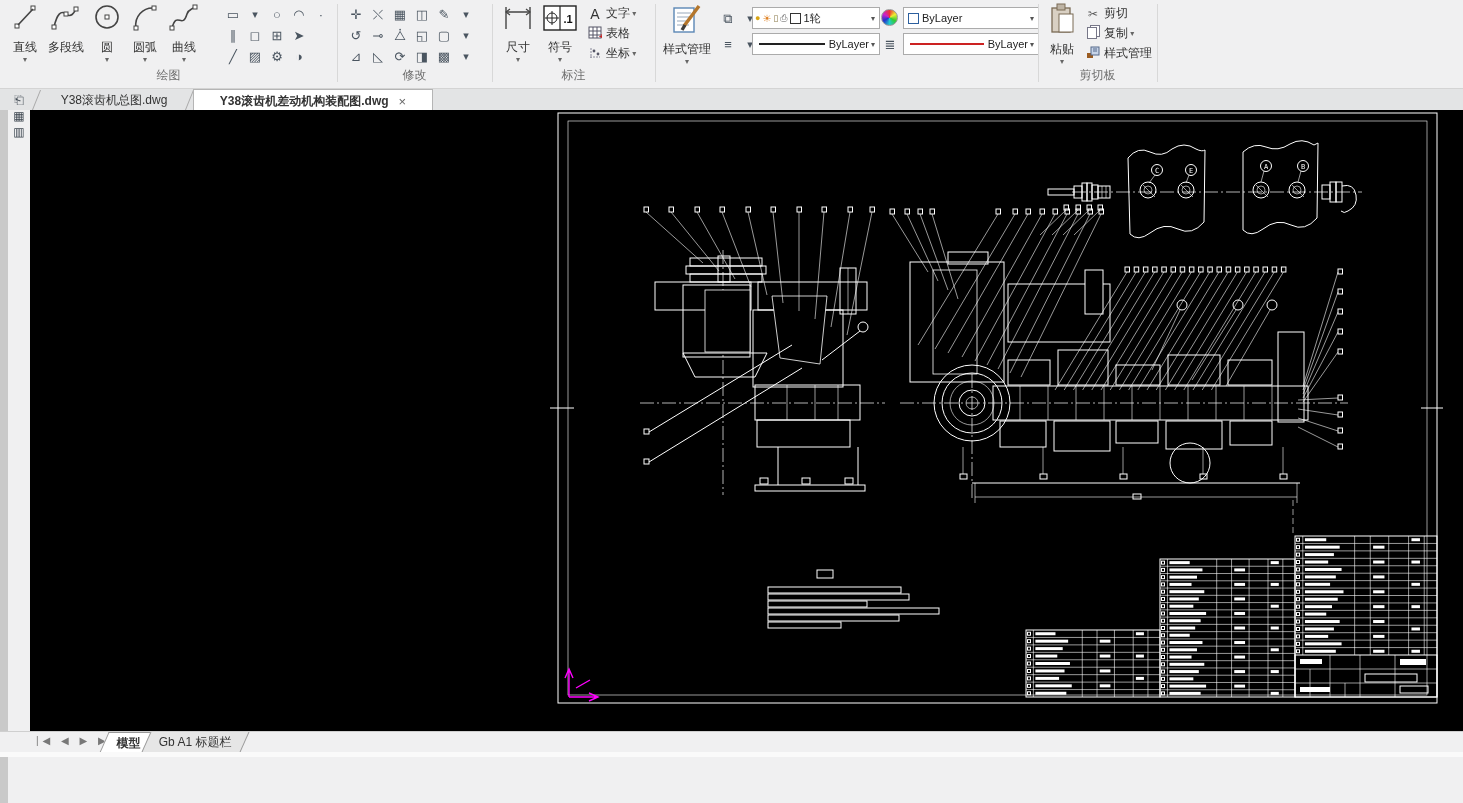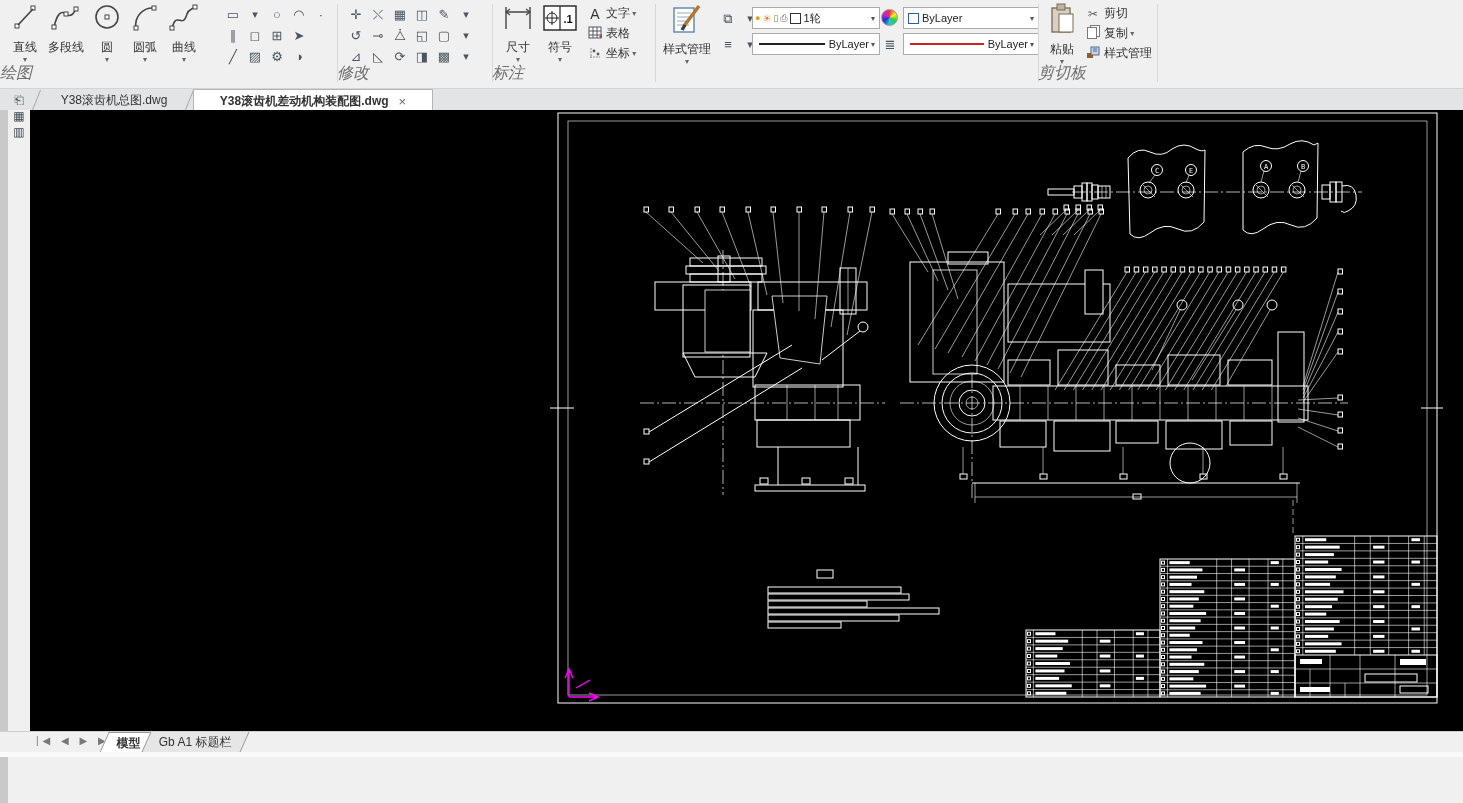--- a/index.html
+++ b/index.html
@@ -1,21 +1,21 @@
 <!DOCTYPE html>
 <html><head>
 <meta charset="utf-8">
 <style>
   html,body{margin:0;padding:0;background:#888;}
   .app{position:relative;width:1463px;height:803px;overflow:hidden;background:#f0f0f1;
        font-family:"Liberation Sans",sans-serif;-webkit-font-smoothing:antialiased;}
   
   .ribbon{position:absolute;left:0;top:0;width:1463px;height:88px;background:#f0f0f1;}
   .panel{position:absolute;top:0;height:88px;}
-  .panel-label{position:absolute;bottom:4px;left:0;right:0;text-align:left;font-size:16px;color:#6e6e6e;font-style:italic;}
+  .panel-label{position:absolute;bottom:4px;left:0;right:0;text-align:center;font-size:12px;color:#6e6e6e;}
   .vsep{position:absolute;top:4px;height:78px;width:1px;background:#d8d8d8;}
   .bigrow{position:absolute;top:2px;display:flex;align-items:flex-start;}
   .bigbtn{display:flex;flex-direction:column;align-items:center;padding:0 4px;cursor:default;}
   .bigbtn .lbl{font-size:12px;color:#333;margin-top:1px;white-space:nowrap;}
   .caret{font-size:8px;color:#666;line-height:7px;}
   .minigrid{position:absolute;display:grid;grid-auto-rows:21px;}
   .mi{width:22px;height:21px;font-size:13px;color:#4a5560;display:flex;align-items:center;justify-content:center;}
   .mi.sm{font-size:11px}
   .combo{position:absolute;height:20px;background:#fff;border:1px solid #ababab;display:flex;align-items:center;
          font-size:11px;color:#222;padding:0 2px;overflow:hidden;white-space:nowrap;}

